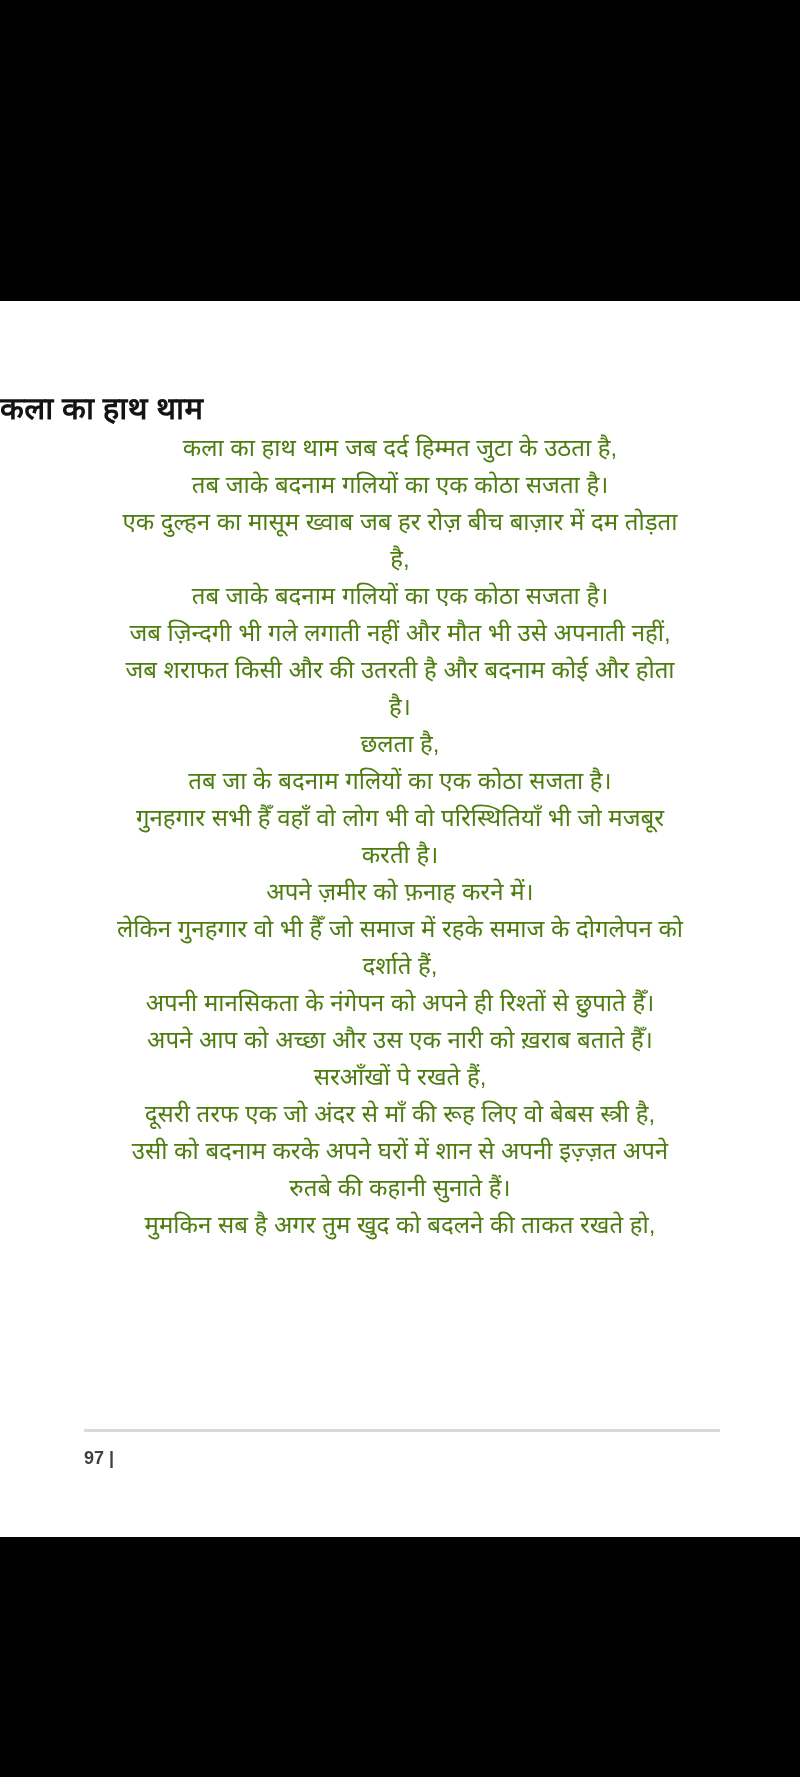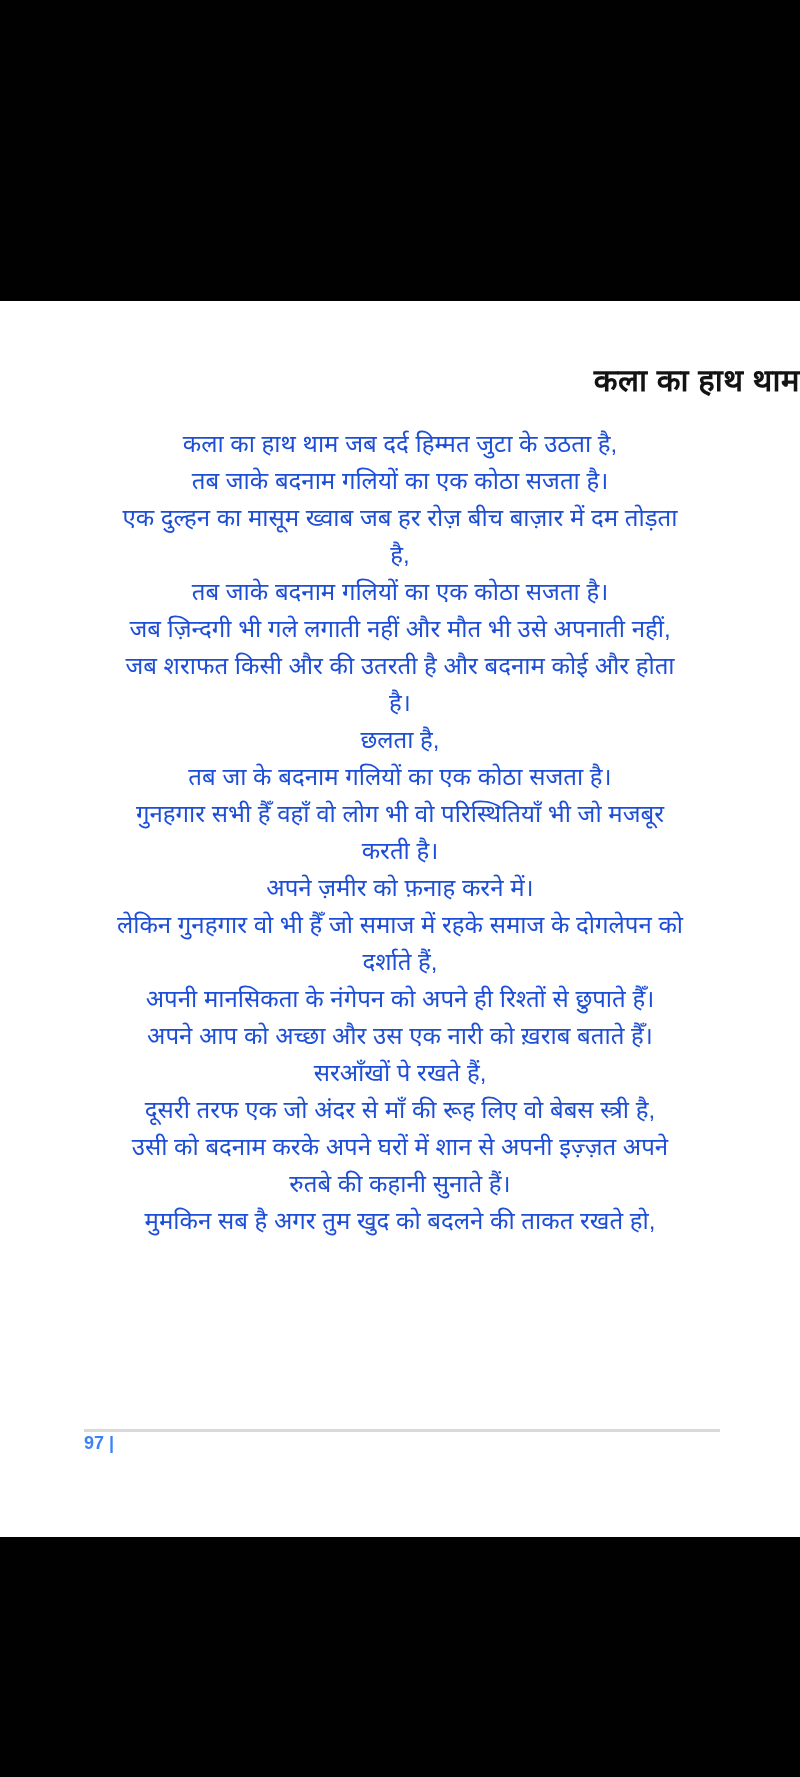--- a/index.html
+++ b/index.html
@@ -24,36 +24,36 @@
 
   .page {
     position: relative;
     width: 100%;
     height: 1236px;
     background: #ffffff;
     color: #1b1b1b;
   }
 
   .doc-title {
-    padding-top: 60px;
-    text-align: right;
+    padding-top: 88px;
+    text-align: left;
     font-size: 31px;
     line-height: 40px;
     font-weight: 700;
     color: #131313;
     letter-spacing: 0.5px;
+    font-family: Liberation Serif, serif;
   }
 
   .poem {
-    margin-top: 24px;
     padding: 0 70px;
     text-align: center;
     font-size: 24px;
     line-height: 37px;
-    color: #1d4ed8;
+    color: #4d7c0f;
   }
 
   .poem .poem-line {
     min-height: 37px;
   }
 
   .footer {
     position: absolute;
     left: 0;
     top: 1128px;
@@ -62,24 +62,24 @@
 
   .footer-rule {
     margin-left: 84px;
     width: 636px;
     height: 0;
     border-top: 3px solid #d9d9d9;
   }
 
   .page-number {
     margin-left: 84px;
-    margin-top: 1px;
+    margin-top: 16px;
     font-size: 18px;
     font-weight: 700;
-    color: #3b82f6;
+    color: #404040;
     font-family: "Liberation Sans", "DejaVu Sans", sans-serif;
   }
 </style>
 </head>
 <body>
 
 <div class="screen">
 
   <div class="band band-top"></div>
 

